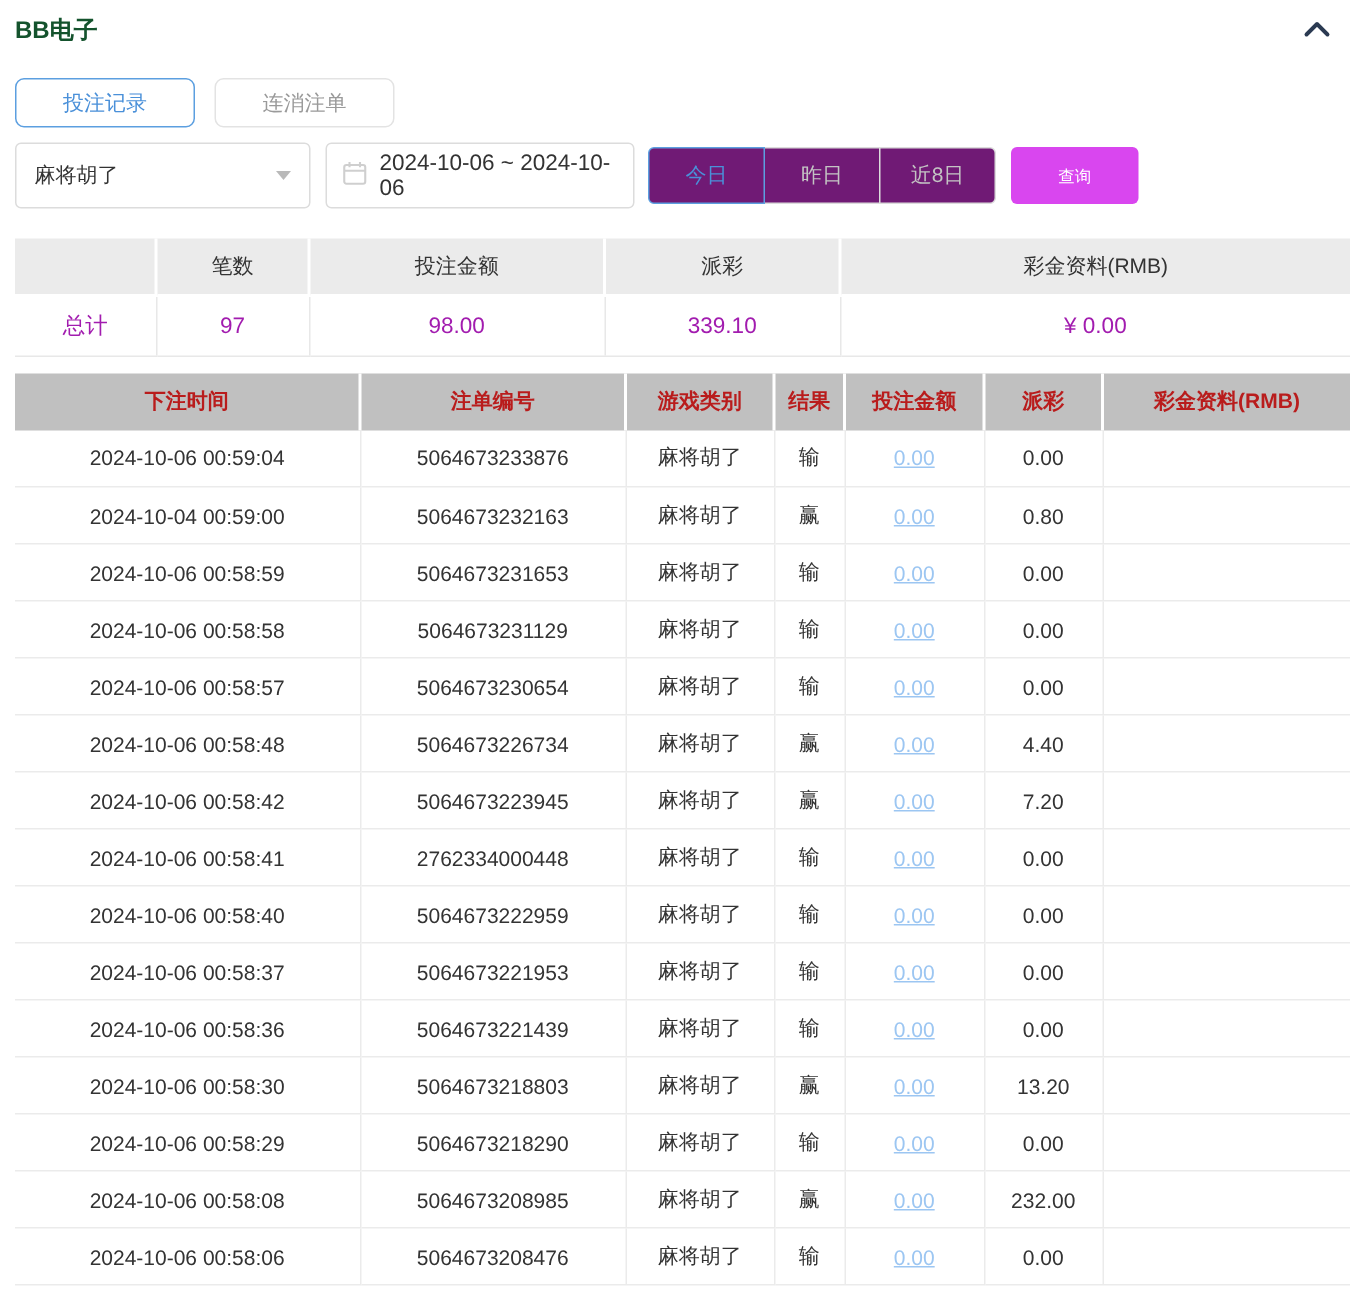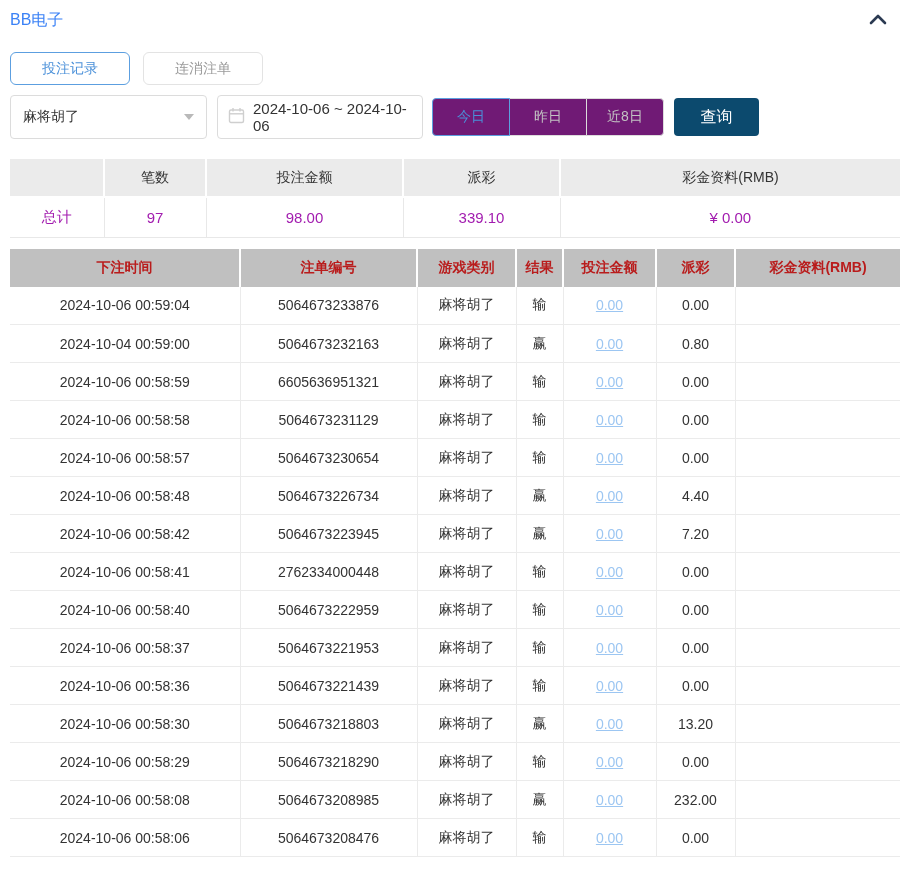--- a/index.html
+++ b/index.html
@@ -8,21 +8,21 @@
     font-family: "Liberation Sans", "DejaVu Sans", sans-serif;
     color: #333;
     padding: 0 10px;
   }
 
   
   .panel-header {
     display: flex; justify-content: space-between; align-items: center;
     padding-top: 10px; height: 30px;
   }
-  .panel-title { font-size: 16px; font-weight: normal; color: #3b82f6; }
+  .panel-title { font-size: 16px; font-weight: bold; color: #14532d; }
   .collapse-btn { background: none; border: none; cursor: pointer; padding: 2px; margin-right: 10px; }
 
   
   .tabs { display: flex; gap: 13px; margin-top: 22px; }
   .tab-btn {
     height: 33px; padding: 0 31px; font-size: 14px; line-height: 31px;
     background: #fff; border: 1px solid #e3e3e3; border-radius: 6px;
     color: #9a9a9a; cursor: pointer;
   }
   .tab-btn.active { border-color: #5c9fe0; color: #4a90d9; }
@@ -47,21 +47,21 @@
   .btn-group { display: flex; margin-left: 9px; }
   .group-btn {
     width: 78px; height: 38px; background: #701a75; border: 1px solid #dcdcdc;
     font-size: 14px; color: #c3c3c3; cursor: pointer; margin-left: -1px;
   }
   .group-btn:first-child { border-radius: 4px 0 0 4px; margin-left: 0; }
   .group-btn:last-child { border-radius: 0 4px 4px 0; }
   .group-btn.active { border-color: #5c9fe0; color: #4a90d9; position: relative; z-index: 2; }
   .search-btn {
     width: 85px; height: 38px; margin-left: 10px; border: none; border-radius: 4px;
-    background: #0c4a6e; color: #fff; font-size: 16px; cursor: pointer;
+    background: #d946ef; color: #fff; font-size: 11px; cursor: pointer;
   }
 
   
   table { border-collapse: collapse; table-layout: fixed; width: 890px; }
   th, td { text-align: center; vertical-align: middle; font-weight: normal; }
 
   .summary-table { margin-top: 20px; }
   .summary-table th {
     background: #ebebeb; color: #333; font-size: 14px; height: 38px;
     border-bottom: 2px solid #fff;
@@ -196,21 +196,21 @@
     <td>5064673232163</td>
     <td>麻将胡了</td>
     <td>赢</td>
     <td><a class="amount-link">0.00</a></td>
     <td>0.80</td>
     <td></td>
   </tr>
 
   <tr>
     <td>2024-10-06 00:58:59</td>
-    <td>6605636951321</td>
+    <td>5064673231653</td>
     <td>麻将胡了</td>
     <td>输</td>
     <td><a class="amount-link">0.00</a></td>
     <td>0.00</td>
     <td></td>
   </tr>
 
   <tr>
     <td>2024-10-06 00:58:58</td>
     <td>5064673231129</td>

